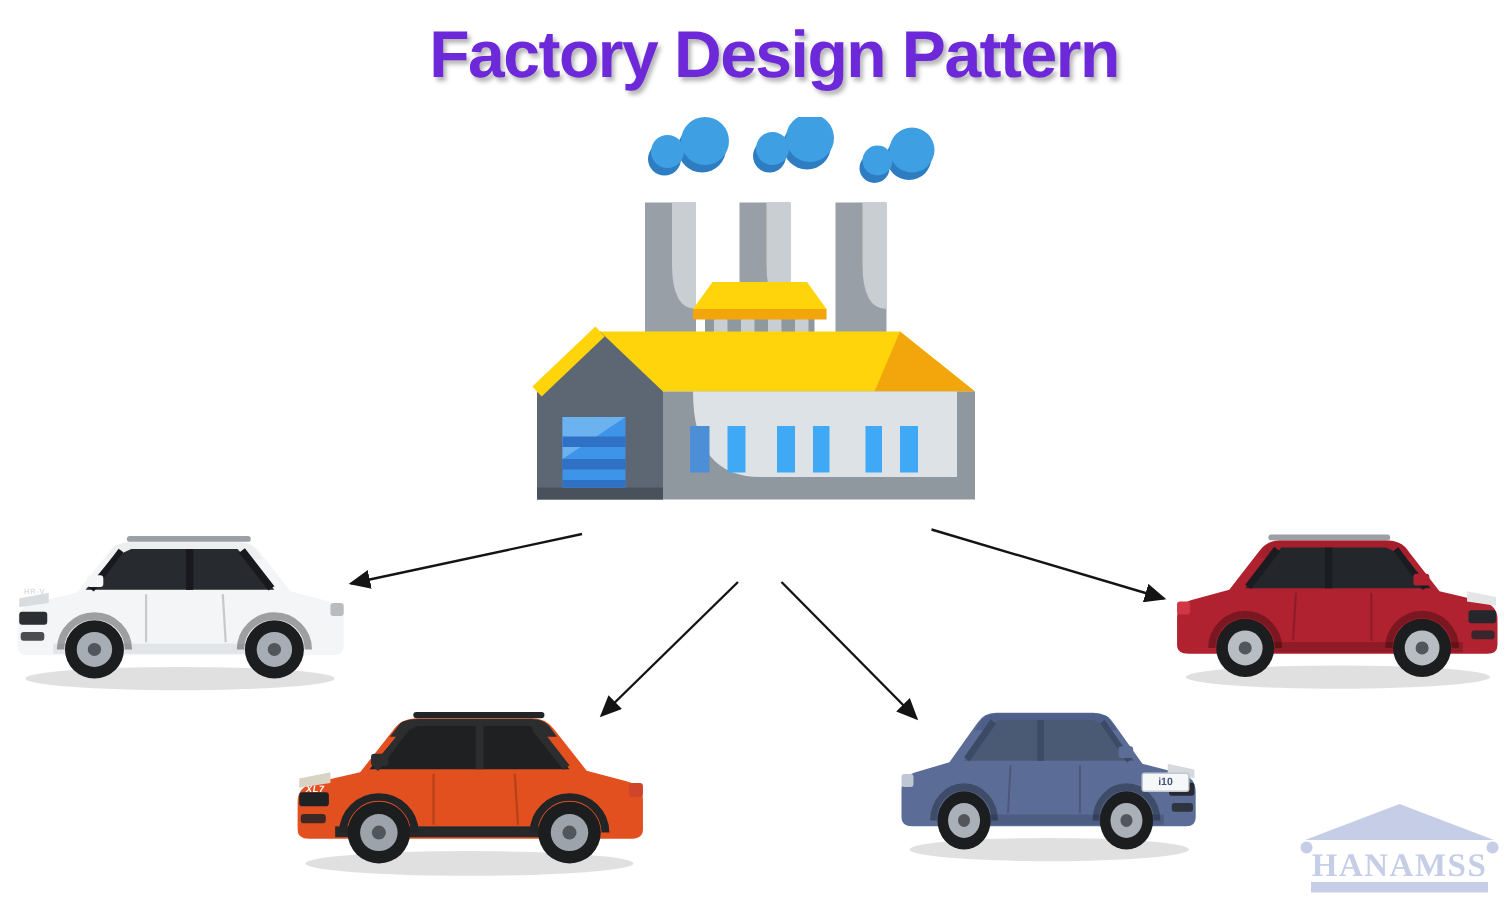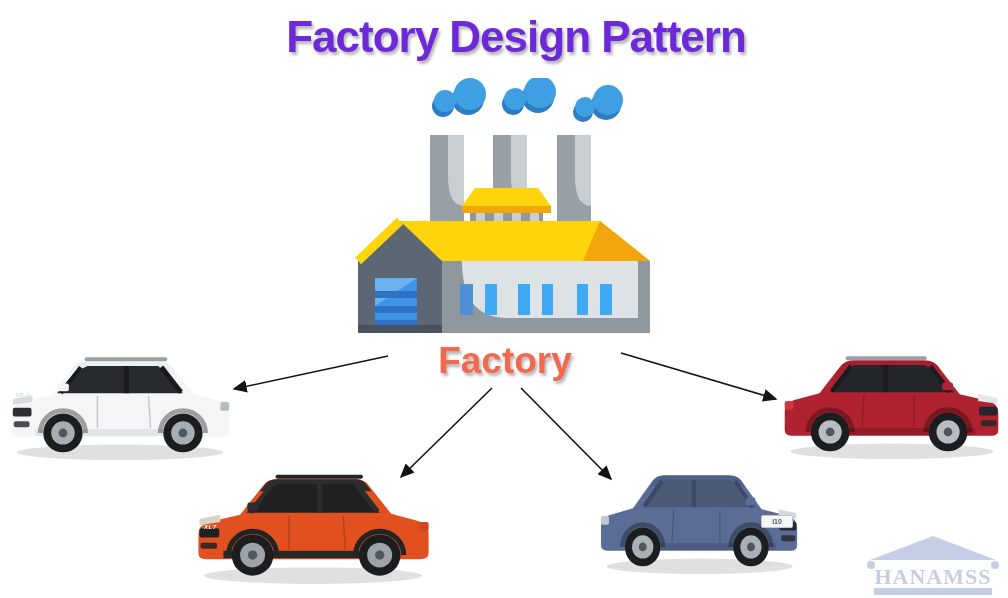--- a/index.html
+++ b/index.html
@@ -138,21 +138,20 @@
         <rect x="105" y="206" width="13" height="31" fill="var(--windark)"></rect>
         <rect x="130" y="206" width="12" height="31" fill="var(--win)"></rect>
         <rect x="163" y="206" width="12" height="31" fill="var(--win)"></rect>
         <rect x="187" y="206" width="11" height="31" fill="var(--win)"></rect>
         <rect x="222" y="206" width="11" height="31" fill="var(--win)"></rect>
         <rect x="245" y="206" width="12" height="31" fill="var(--win)"></rect>
       </g>
     </g>
   </svg>
 
-  <div id="factory-label">Factory</div>
 
   <svg id="arrows" viewBox="0 0 1008 598">
     <defs>
       <marker id="ah" markerWidth="10" markerHeight="8" refX="8" refY="4" orient="auto">
         <path d="M0,0 L9,4 L0,8 Z" fill="#141414"></path>
       </marker>
     </defs>
     <path d="M388,356 L234,389" stroke="#141414" stroke-width="1.6" fill="none" marker-end="url(#ah)"></path>
     <path d="M492,388 L401,477" stroke="#141414" stroke-width="1.6" fill="none" marker-end="url(#ah)"></path>
     <path d="M521,388 L611,479" stroke="#141414" stroke-width="1.6" fill="none" marker-end="url(#ah)"></path>

